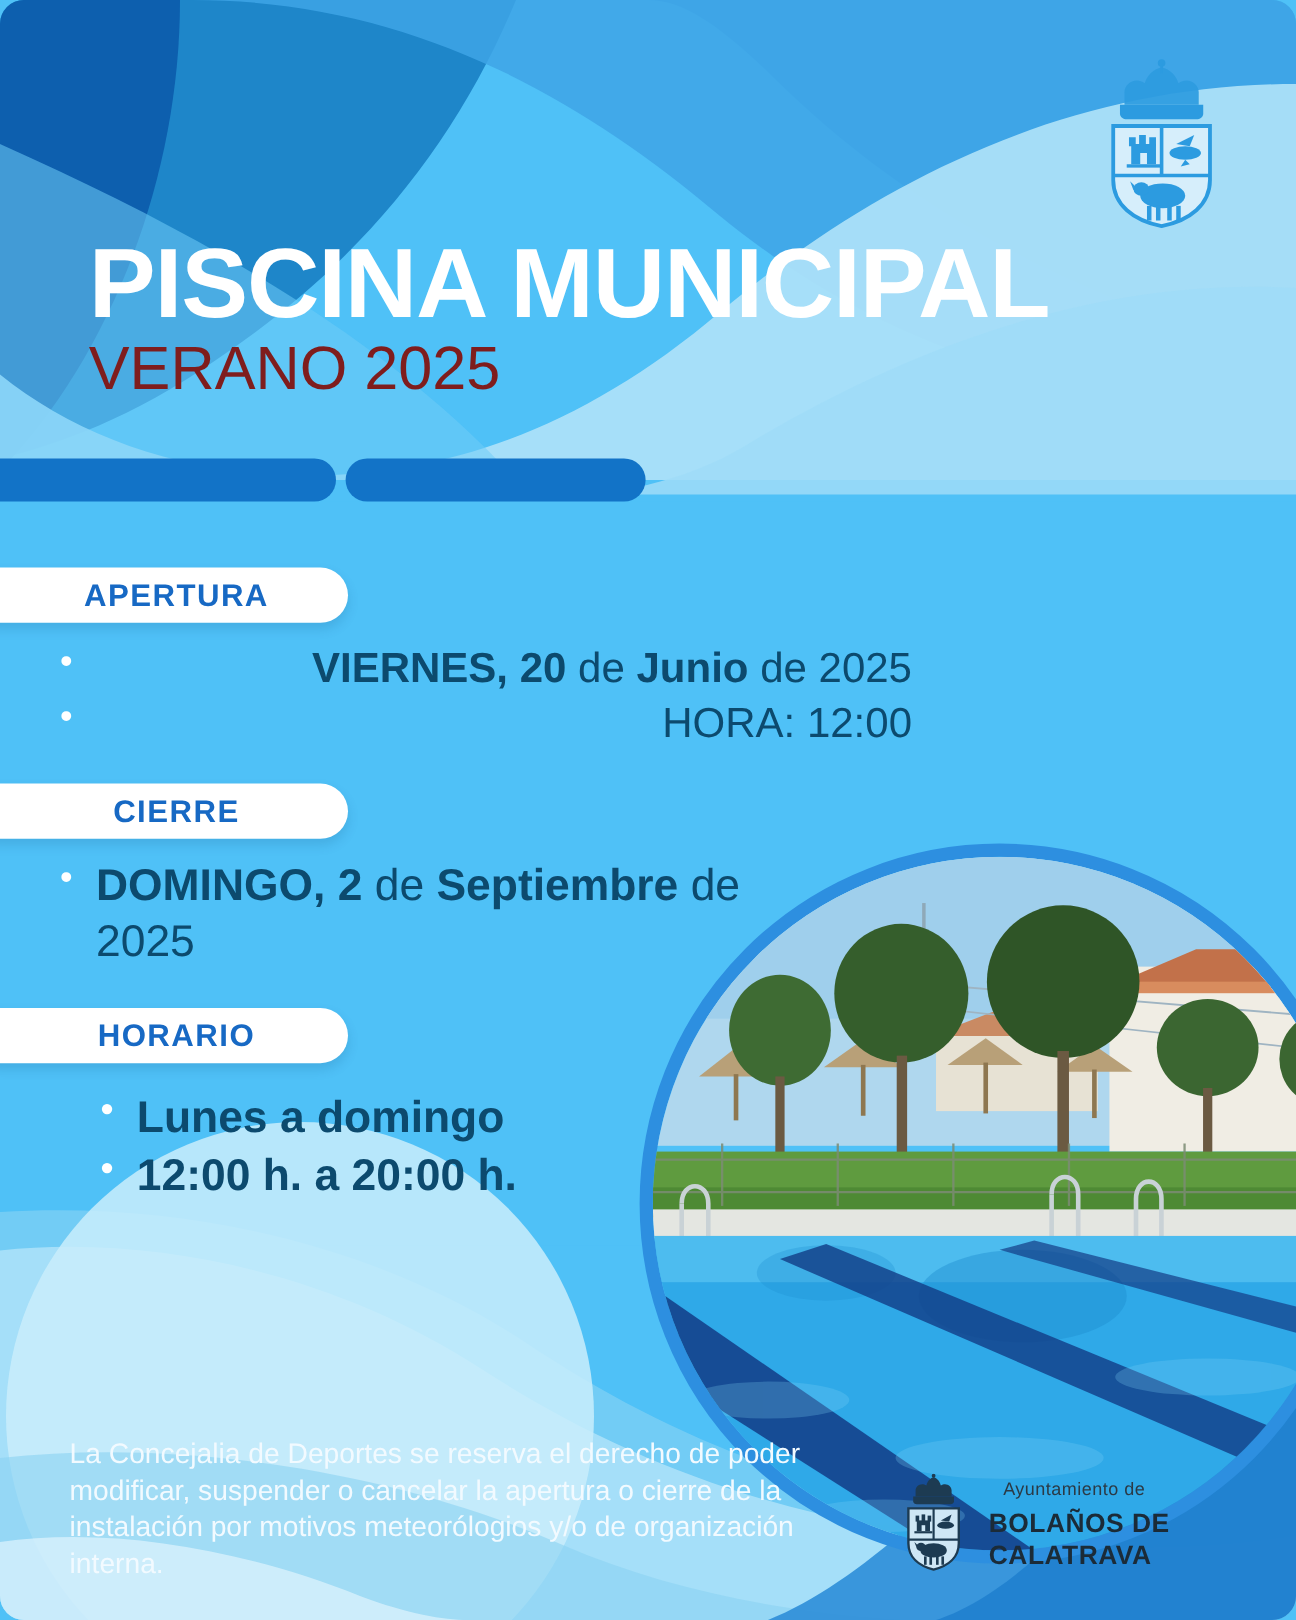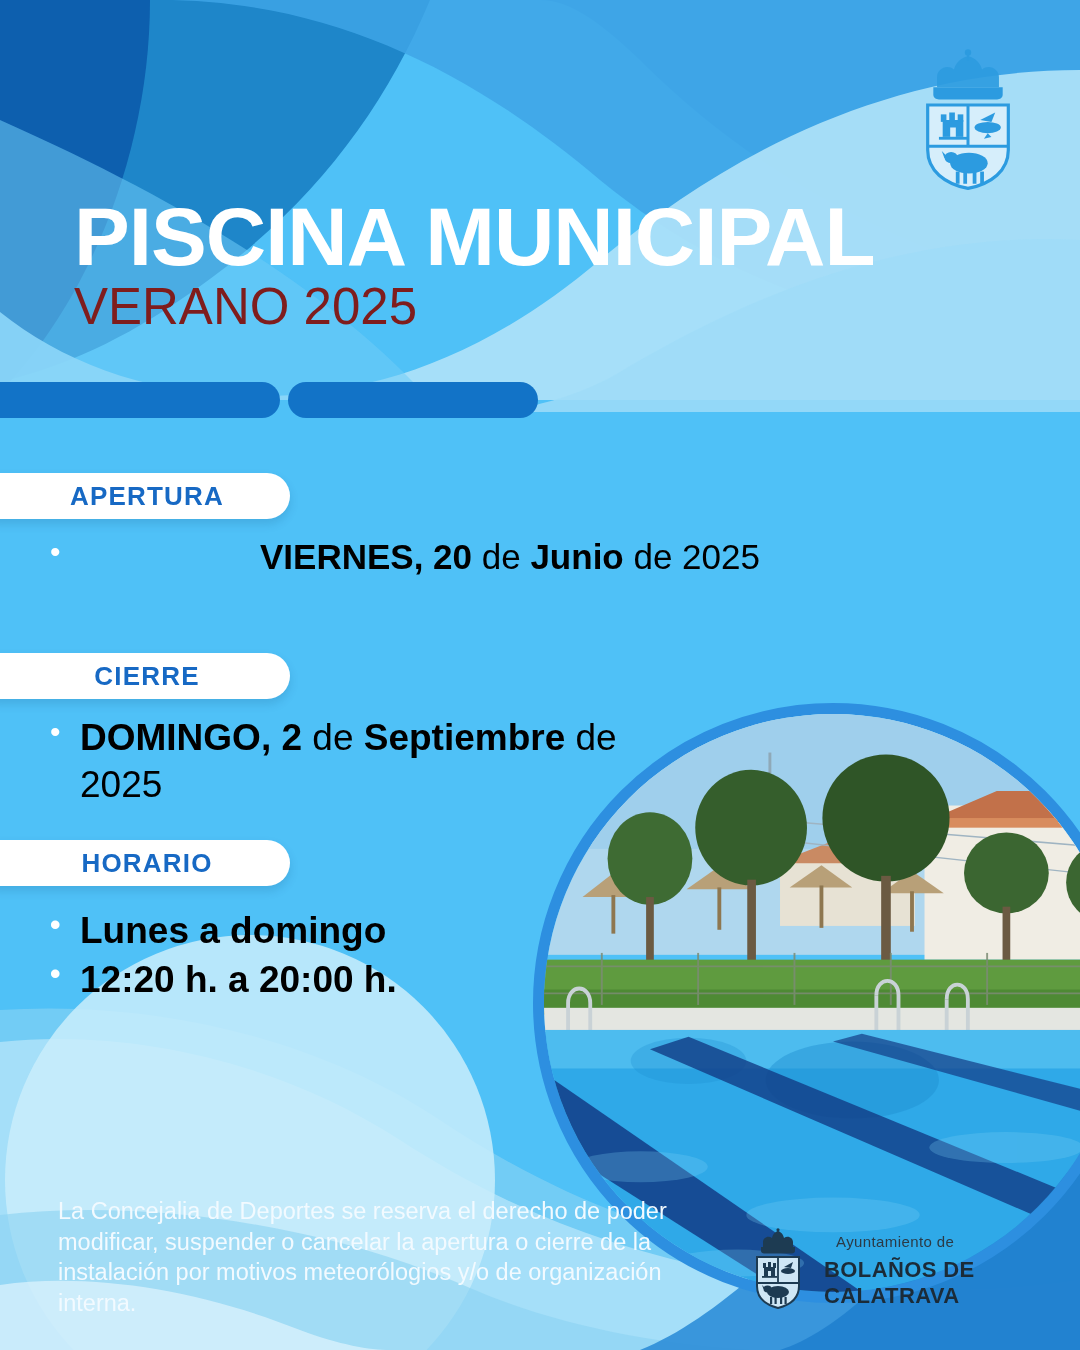--- a/index.html
+++ b/index.html
@@ -3,21 +3,21 @@
 <meta charset="utf-8">
 <style>
   * { margin:0; padding:0; box-sizing:border-box; }
   html,body { width:1080px; height:1350px; }
   body {
     font-family:"Liberation Sans", sans-serif;
     background:#4FC1F7;
     overflow:hidden;
     position:relative;
   }
-  .poster { position:relative; width:1080px; height:1350px; overflow:hidden; background:#4FC1F7; }
+  .poster { position:relative; width:1080px; height:1350px; overflow:hidden; background:#4FC1F7;border-radius:20px; }
 
   
   .bg-layer { position:absolute; inset:0; width:1080px; height:1350px; }
 
   
   .crest-top { position:absolute; left:893px; top:45px; width:150px; height:150px; }
 
   
   .title-wrap { position:absolute; left:74px; top:198px; width:900px; }
   .title-line1 {
@@ -44,21 +44,21 @@
     background:#ffffff; border-radius:24px;
     box-shadow:0 5px 10px rgba(10,70,120,0.16);
     display:flex; align-items:center; justify-content:center;
   }
   .pill-label {
     color:#1769C4; font-weight:700; font-size:26px;
     letter-spacing:1.2px; padding-left:28px;
   }
   ul.items { list-style:none; margin-top:16px; padding-left:80px; }
   ul.items li {
-    position:relative; color:#000000; line-height:1.26;
+    position:relative; color:#0c4a6e; line-height:1.26;
     margin-bottom:2px;
   }
   ul.items li::before {
     content:"\2022"; position:absolute; left:-30px; top:-2px;
     font-size:30px; color:#ffffff;
   }
   .sz-34 { font-size:35px; }
   .sz-36 { font-size:37px; }
   .w-bold { font-weight:700; }
   .w-reg  { font-weight:400; }
@@ -177,41 +177,42 @@
   </div>
 
   <div class="section" style="top:473px;text-align:right;">
     <div class="pill">
       <span class="pill-label">APERTURA</span>
     </div>
     <ul class="items">
       <li class="sz-34">
         <span class="w-bold">VIERNES, 20 </span><span class="w-reg">de </span><span class="w-bold">Junio </span><span class="w-reg">de 2025</span>
       </li>
+      <li class="sz-34 w-reg">HORA: 12:00</li>
     </ul>
   </div>
 
   <div class="section" style="top:653px;">
     <div class="pill">
       <span class="pill-label">CIERRE</span>
     </div>
     <ul class="items">
       <li class="sz-36" style="max-width:590px;">
         <span class="w-bold">DOMINGO, 2 </span><span class="w-reg">de </span><span class="w-bold">Septiembre </span><span class="w-reg">de 2025</span>
       </li>
     </ul>
   </div>
 
   <div class="section" style="top:840px;">
     <div class="pill">
       <span class="pill-label">HORARIO</span>
     </div>
-    <ul class="items" style="margin-top:22px;">
+    <ul class="items" style="margin-top:22px;margin-left:34px;">
       <li class="sz-36 w-bold">Lunes a domingo</li>
-      <li class="sz-36 w-bold">12:20 h. a 20:00 h.</li>
+      <li class="sz-36 w-bold">12:00 h. a 20:00 h.</li>
     </ul>
   </div>
 
   <div class="photo-circle">
     <svg class="photo-inner" viewBox="0 0 600 600" preserveAspectRatio="xMidYMid slice">
 
       <rect x="0" y="0" width="600" height="250" fill="#AFD7EE"></rect>
       <rect x="0" y="0" width="600" height="140" fill="#9FCFEC"></rect>
 
       <rect x="395" y="95" width="210" height="160" fill="#F0EDE4"></rect>

